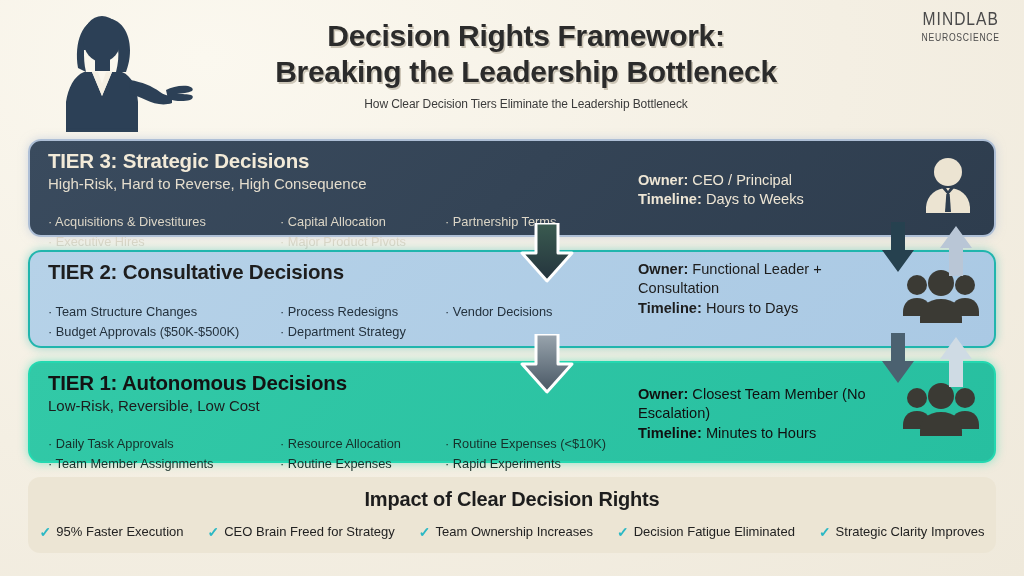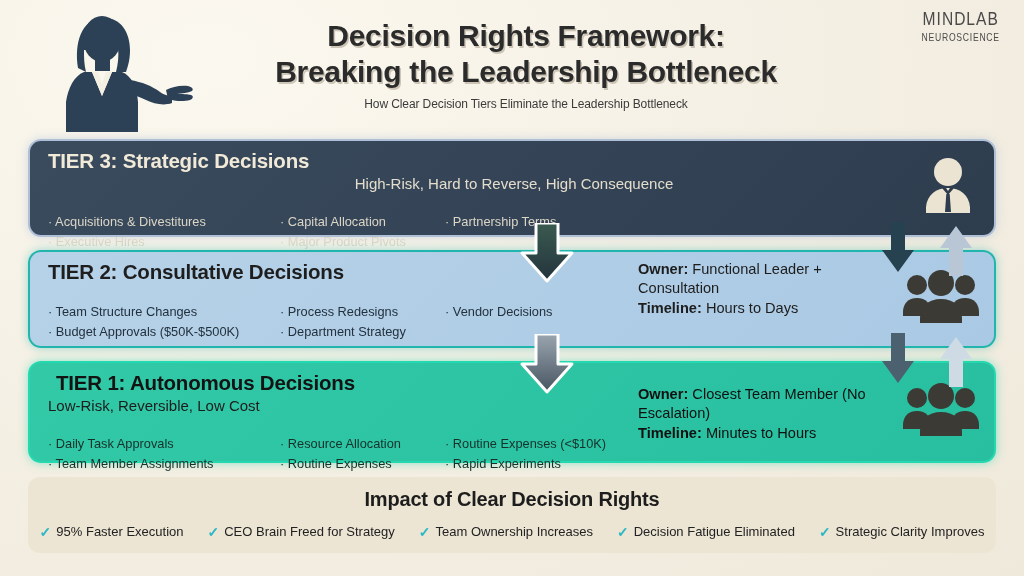--- a/index.html
+++ b/index.html
@@ -149,28 +149,28 @@
   .item-col.c1 { width: 232px; }
   .item-col.c2 { width: 165px; }
   .item-col.c3 { width: 170px; }
   .bullet-item {
     font-size: 12.8px;
     line-height: 1.52;
     white-space: nowrap;
   }
 
   #tier3 .tier-title { color: #f2ead8; }
-  #tier3 .tier-sub { color: #e4ddcd; text-align: center; }
+  #tier3 .tier-sub { color: #e4ddcd; }
   #tier3 .bullet-item { color: #dcd6c7; }
 
   #tier2 .tier-title { color: #1e1e1e; }
   #tier2 .tier-sub { color: #2a2a2a; }
   #tier2 .bullet-item { color: #23313d; }
 
-  #tier1 .tier-title { color: #131313; margin-left: 8px; }
+  #tier1 .tier-title { color: #131313; }
   #tier1 .tier-sub { color: #1c1c1c; }
   #tier1 .bullet-item { color: #16302a; }
 
   
   .meta {
     position: absolute;
     left: 608px;
     width: 255px;
     font-size: 14.6px;
     line-height: 1.33;
@@ -302,20 +302,30 @@
         <div class="item-col c1">
           <span class="bullet-item">· Acquisitions &amp; Divestitures</span>
           <span class="bullet-item">· Executive Hires</span>
         </div>
         <div class="item-col c2">
           <span class="bullet-item">· Capital Allocation</span>
           <span class="bullet-item">· Major Product Pivots</span>
         </div>
         <div class="item-col c3">
           <span class="bullet-item">· Partnership Terms</span>
+        </div>
+      </div>
+      <div class="meta">
+        <div>
+          <b>Owner:</b>
+          <span>CEO / Principal</span>
+        </div>
+        <div>
+          <b>Timeline:</b>
+          <span>Days to Weeks</span>
         </div>
       </div>
       <div class="tier-avatar">
         <svg width="64" height="62" viewBox="0 0 64 62">
           <circle cx="32" cy="17" r="14" fill="#ece4d2"></circle>
           <path d="M32 33 C20 33 11 40 10 52 L10 58 L54 58 L54 52 C53 40 44 33 32 33 Z" fill="#ece4d2"></path>
           <path d="M26 33 L32 40 L38 33 L34 33 L32 36 L30 33 Z" fill="#2e3d4e"></path>
           <path d="M30.3 39 L33.7 39 L35 57 L29 57 Z" fill="#2e3d4e"></path>
         </svg>
       </div>

